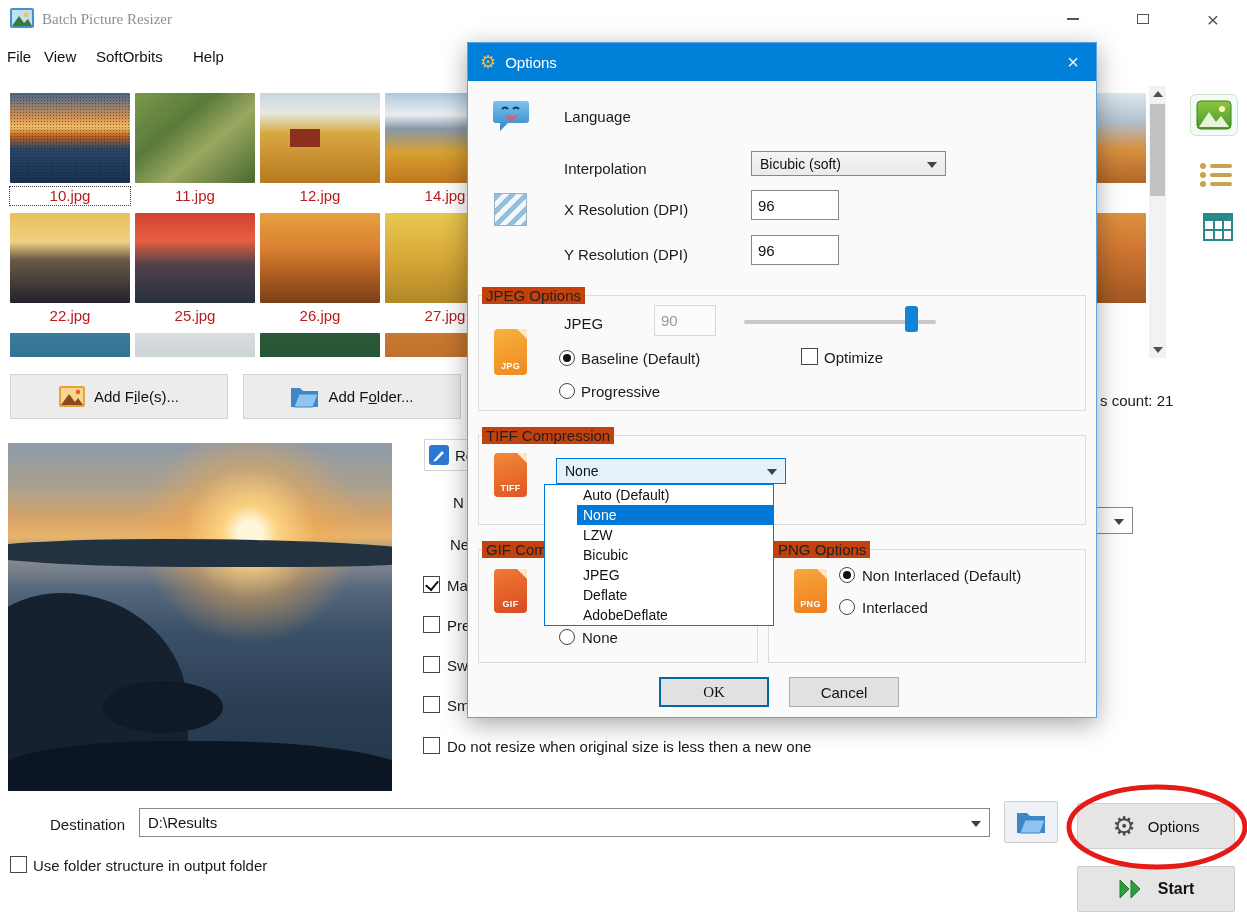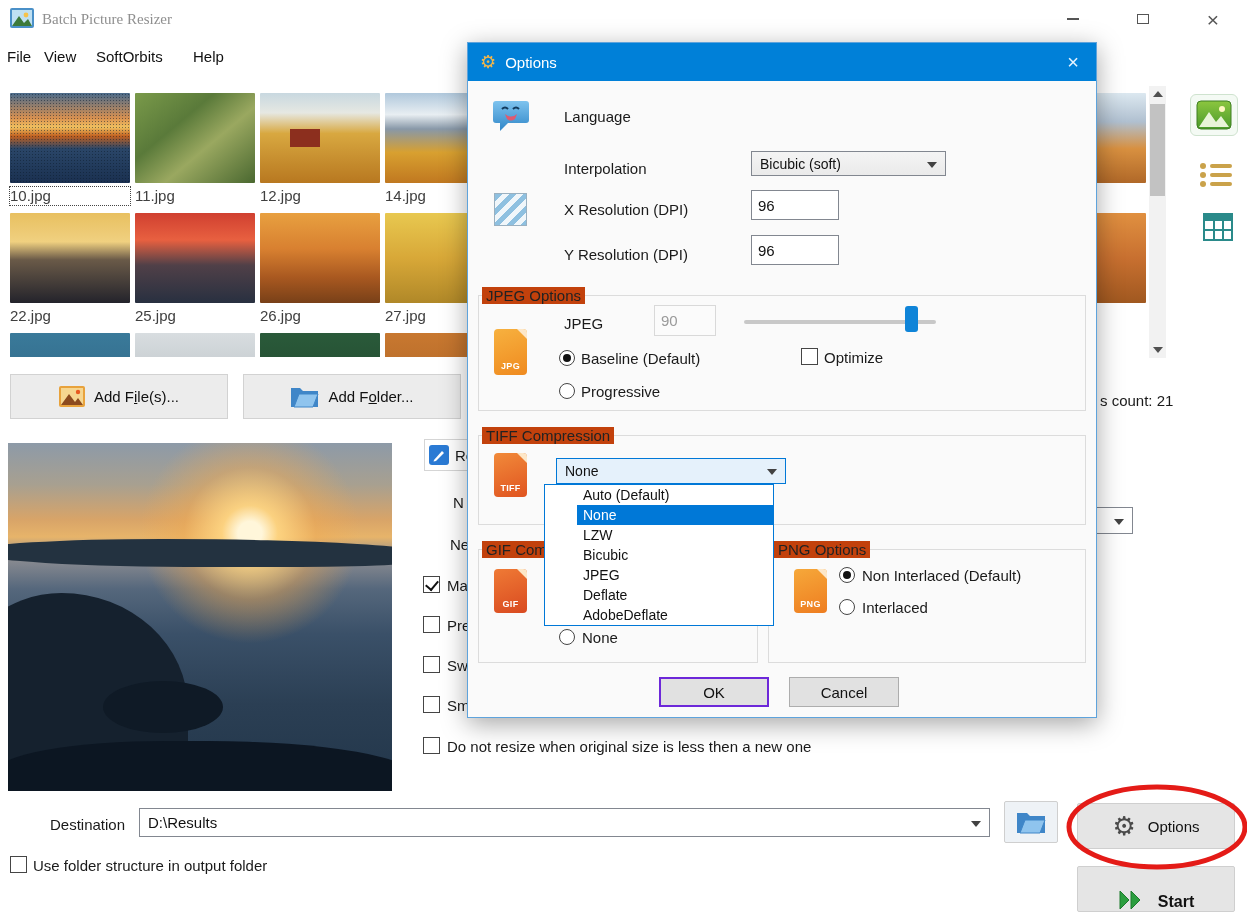--- a/index.html
+++ b/index.html
@@ -15,21 +15,21 @@
   .apptitle{position:absolute; left:42px; top:11px; font-size:15px; color:#8f8f8f;font-family:Liberation Serif, serif;}
   .wc{position:absolute; top:4px; width:34px; height:30px; display:flex; align-items:center; justify-content:center;}
   .minbar{width:12px; height:2px; background:#555;}
   .maxbox{width:12px; height:10px; border:1px solid #555;}
   .closex{font-size:21px; color:#555; line-height:1;}
   .menuitem{position:absolute; top:48px; font-size:15px; color:#111;}
 
   
   #thumbpanel{position:absolute; left:8px; top:85px; width:1140px; height:272px; background:#fff; overflow:hidden;}
   .thumb{position:absolute; width:120px; height:90px; border-radius:1px;}
-  .tlabel{position:absolute; width:120px; height:18px; font-size:15px; color:#404040;}
+  .tlabel{position:absolute; width:120px; height:18px; font-size:15px; text-align:center; color:#b91c1c;}
   .tlabel.sel{outline:1px dotted #444;}
   .selov{position:absolute; inset:0; background-image:radial-gradient(#0b1b2b 30%, transparent 32%); background-size:3px 3px; opacity:.5;}
   .t1{background:linear-gradient(180deg,#4a6a8a 0%,#d89050 28%,#f0c060 38%,#c06020 48%,#2a4668 62%,#1a3050 100%);}
   .t2{background:linear-gradient(140deg,#7a9a4a 0%,#5a7a3a 35%,#9aa860 60%,#4a6830 100%);}
   .t3{background:linear-gradient(180deg,#c8d8e0 0%,#e6e8e2 22%,#d8a840 45%,#c89030 72%,#b87820 100%);}
   .t3::after{content:""; position:absolute; left:30px; top:36px; width:30px; height:18px; background:#8c2f1e;}
   .t4{background:linear-gradient(180deg,#b0c8dc 0%,#e8eef2 24%,#8898a8 40%,#d8a030 66%,#c07820 100%);}
   .t5{background:linear-gradient(180deg,#e8c060 0%,#f0d080 32%,#6a5a48 52%,#23232b 100%);}
   .t6{background:linear-gradient(180deg,#d04030 0%,#e86040 30%,#504048 58%,#283040 100%);}
   .t7{background:linear-gradient(180deg,#e8a040 0%,#d88030 40%,#a85820 72%,#784018 100%);}
@@ -75,21 +75,21 @@
   .txtin{position:absolute; border:1px solid #828790; background:#fff; font-family:"Liberation Sans",sans-serif; font-size:15px; padding:0 6px; color:#111;}
   .txtin:disabled{background:#fbfbfb; border-color:#d9d9d9; color:#9a9a9a;}
   .gbox{position:absolute; border:1px solid #dcdcdc;}
   .gtitle{position:absolute; font-size:15px; color:#222; background:#c2410c; padding:0 4px; z-index:5; white-space:nowrap;}
   .ddlist{position:absolute; background:#fff; border:1px solid #0078d7; z-index:45;}
   .dditem{height:20px; line-height:20px; padding:0 6px; font-size:14px; color:#111; white-space:nowrap; overflow:hidden;}
   .dditem.sel{background:#0078d7; color:#fff;}
   .slider-track{position:absolute; height:4px; background:#c8c8c8; border-radius:2px;}
   .slider-thumb{position:absolute; width:13px; height:26px; background:#0f84d8; border-radius:3px;}
   .dlgbtn{position:absolute; width:110px; height:30px; background:#e1e1e1; border:1px solid #adadad; font-size:15px; color:#111; display:flex; align-items:center; justify-content:center; font-family:"Liberation Sans",sans-serif;}
-  .dlgbtn.default{border:2px solid #6d28d9;}
+  .dlgbtn.default{border:2px solid #0369a1;font-family:Liberation Serif, serif;}
 
   
   .ficon{position:absolute; width:33px; border-radius:4px; color:#fff; font-weight:bold; display:flex; align-items:flex-end; justify-content:center; font-size:9px; padding-bottom:4px; letter-spacing:.3px;}
   .ficon::before{content:""; position:absolute; top:0; right:0; border-style:solid; border-width:0 10px 10px 0; border-color:transparent #fde7c8 transparent transparent; border-radius:0 4px 0 0;}
   .fi-jpg{background:linear-gradient(160deg,#f7b13f,#ef8a1f);}
   .fi-tiff{background:linear-gradient(160deg,#f18a3a,#e05420);}
   .fi-gif{background:linear-gradient(160deg,#ef7a35,#d94a20);}
   .fi-png{background:linear-gradient(160deg,#f6a83a,#ee7d20);}
   .dpiicon{position:absolute; width:33px; height:33px; border:1px solid #9ab0c0; background:repeating-linear-gradient(135deg,#8ec0e0 0 5px,#f0f6fa 5px 10px);}
 
@@ -269,21 +269,21 @@
       <path d="M1 3 h10 l3 3 h15 v17 h-28 z" fill="#3f86c8"></path>
       <path d="M4 23 L9 10 h20 l-5 13 z" fill="#8fc4ee" stroke="#3f86c8"></path>
     </svg>
   </div>
   <div class="graybtn" style="left:1077px;top:803px;width:158px;height:46px;">
     <span style="font-size:26px;color:#4a4a4a;line-height:1;">⚙</span>
     <span>Options</span>
   </div>
   <div class="cb" style="left:10px;top:856px;"></div>
   <div class="txt" style="left:33px;top:857px;">Use folder structure in output folder</div>
-  <div class="graybtn" style="left:1077px;top:866px;width:158px;height:46px;font-weight:bold;font-size:16px;align-items:flex-end;">
+  <div class="graybtn" style="left:1077px;top:866px;width:158px;height:46px;font-weight:bold;font-size:16px;">
     <svg width="28" height="22" viewBox="0 0 28 22">
       <polygon points="2,2 11,11 2,20" fill="#2b9e3f" stroke="#1d7a2c"></polygon>
       <polygon points="13,2 22,11 13,20" fill="#2b9e3f" stroke="#1d7a2c"></polygon>
     </svg>
     <span>Start</span>
   </div>
 
   <svg class="redring" width="186" height="88">
     <ellipse cx="93" cy="44" rx="88" ry="40" fill="none" stroke="#e41b17" stroke-width="5"></ellipse>
   </svg>

